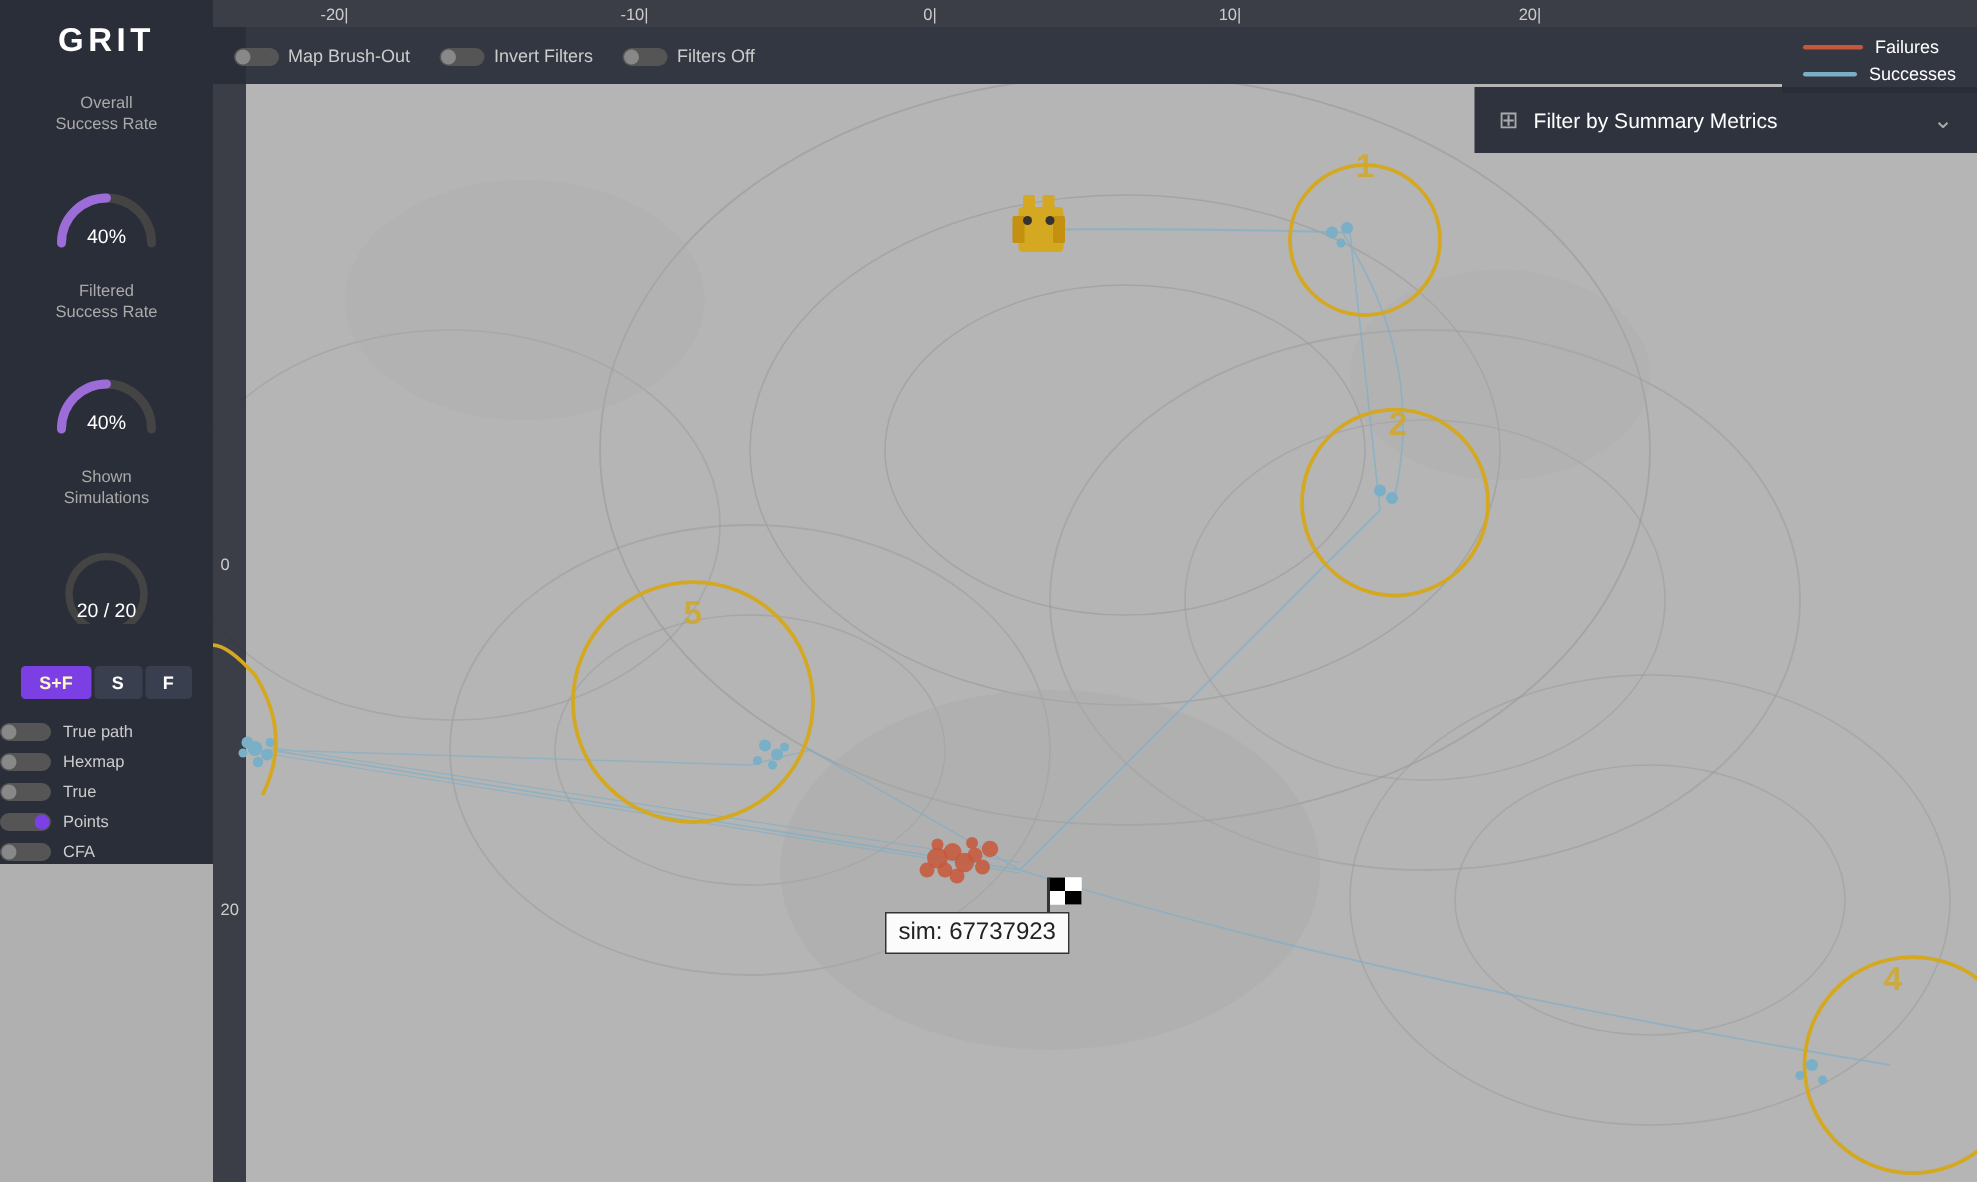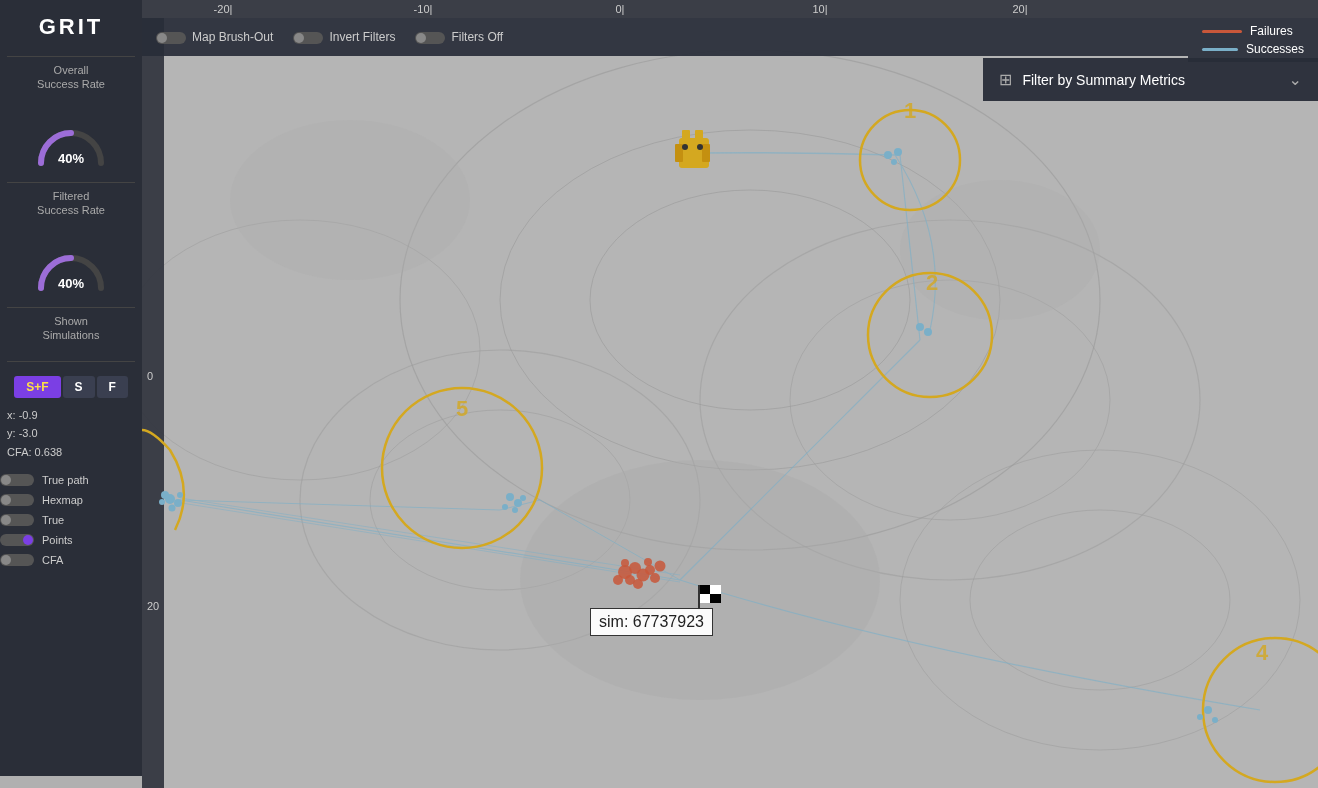--- a/index.html
+++ b/index.html
@@ -10,21 +10,21 @@
       background: #b0b0b0;
       font-family: 'Arial', sans-serif;
       position: relative;
     }
 
     
     #sidebar {
       position: absolute;
       top: 0; left: 0;
       width: 142px;
-      height: 776px;
+      height: 576px;
       background: #2a2e38;
       color: #fff;
       display: flex;
       flex-direction: column;
       align-items: center;
       z-index: 10;
     }
 
     #sidebar-title {
       font-size: 22px;
@@ -63,21 +63,21 @@
       height: 55px;
     }
 
     .gauge-value {
       position: absolute;
       bottom: 2px;
       left: 50%;
       transform: translateX(-50%);
       font-size: 13px;
       color: #fff;
-      font-weight: bold;
+      font-weight: normal;
     }
 
     .divider {
       width: 90%;
       height: 1px;
       background: #444;
       margin: 6px 0;
     }
 
     
@@ -96,21 +96,21 @@
       font-weight: bold;
       border: none;
       border-radius: 3px;
       cursor: pointer;
       background: #3a3f50;
       color: #fff;
     }
 
     .filter-btn.active {
       background: #7b3fe4;
-      color: #fde047;
+      color: #fef9c3;
     }
 
     
     #coords-readout {
       width: 90%;
       margin: 2px auto;
       font-size: 11px;
       color: #ccc;
       line-height: 1.7;
     }
@@ -434,35 +434,37 @@
         <path d="M 10 50 A 30 30 0 0 1 40 20" fill="none" stroke="#9c6dd8" stroke-width="6" stroke-linecap="round"></path>
       </svg>
       <div class="gauge-value">40%</div>
     </div>
   </div>
 
   <div class="divider"></div>
 
   <div class="stat-block">
     <div class="stat-label">Shown<br>Simulations</div>
+    <div class="gauge-container">
+      <svg viewBox="0 0 80 55" xmlns="http://www.w3.org/2000/svg">
+        <circle cx="40" cy="35" r="25" fill="none" stroke="#444" stroke-width="5"></circle>
+        <circle cx="40" cy="35" r="25" fill="none" stroke="#9c6dd8" stroke-width="5" stroke-dasharray="0 157"></circle>
+      </svg>
+      <div class="gauge-value">20 / 20</div>
+    </div>
   </div>
 
   <div class="divider"></div>
 
   <div id="filter-buttons">
     <button class="filter-btn active">S+F</button>
     <button class="filter-btn">S</button>
     <button class="filter-btn">F</button>
   </div>
 
-  <div id="coords-readout">
-    <div>x: -0.9</div>
-    <div>y: -3.0</div>
-    <div>CFA: 0.638</div>
-  </div>
 
   <div id="legend-section">
     <div class="legend-item">
       <div class="legend-toggle">
         <div class="legend-toggle-knob off"></div>
       </div>
       <span>True path</span>
     </div>
     <div class="legend-item">
       <div class="legend-toggle">

